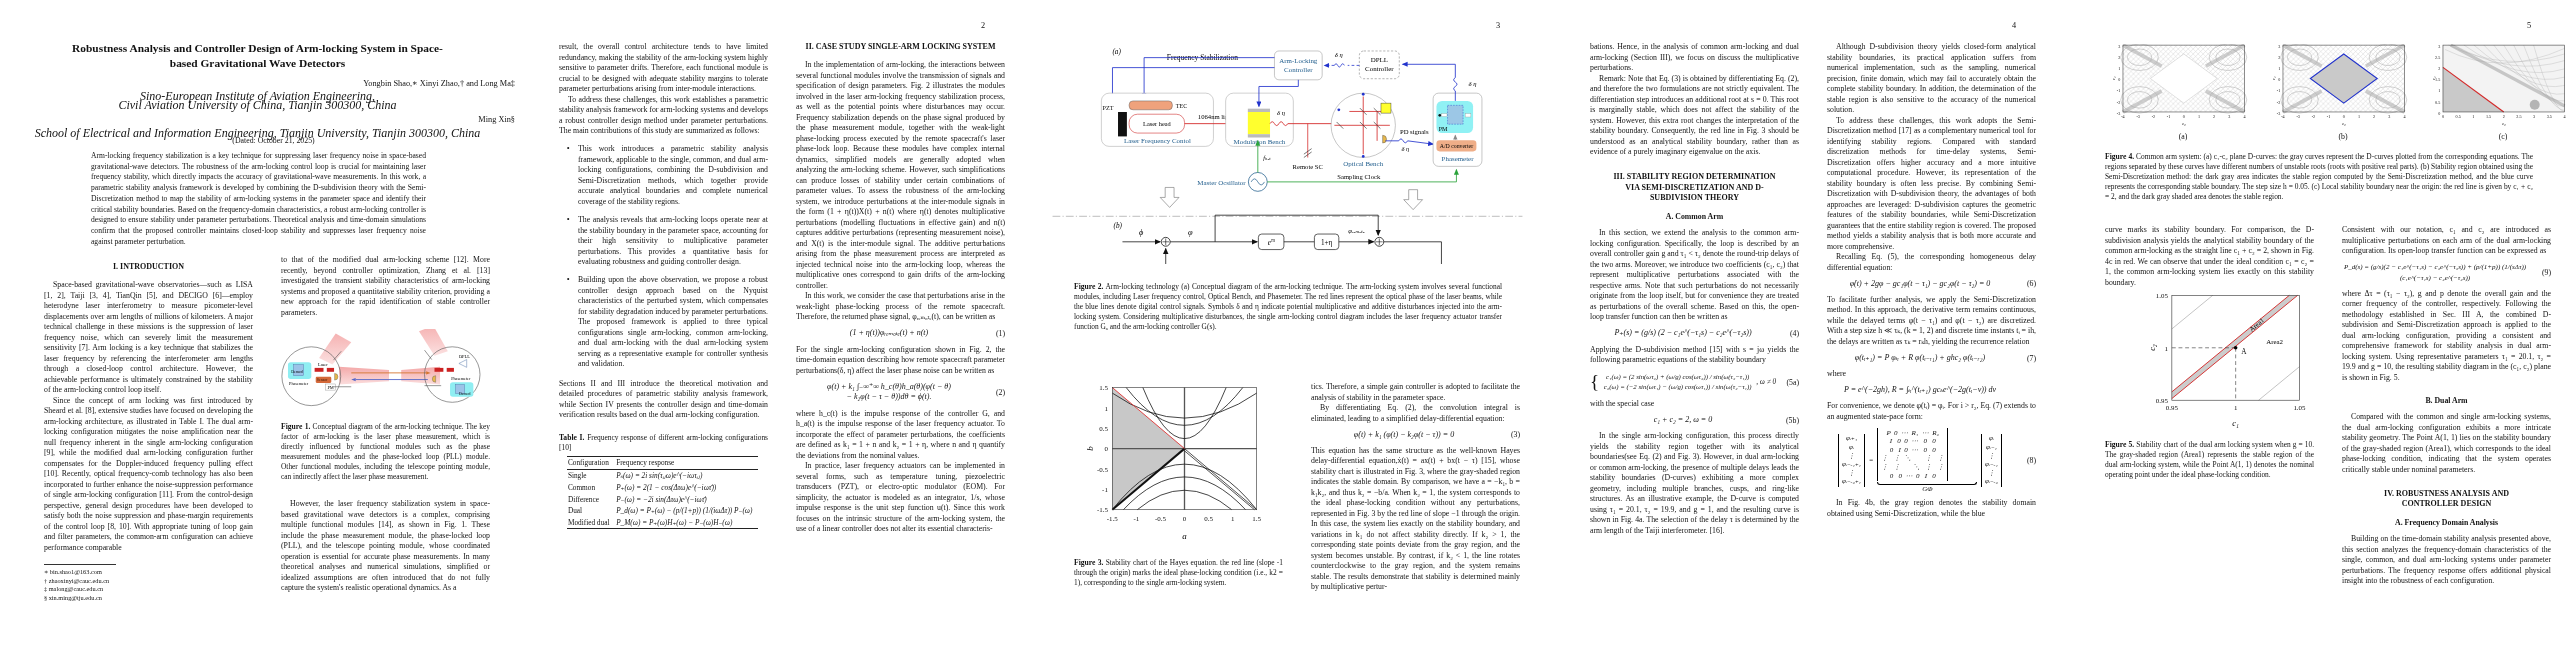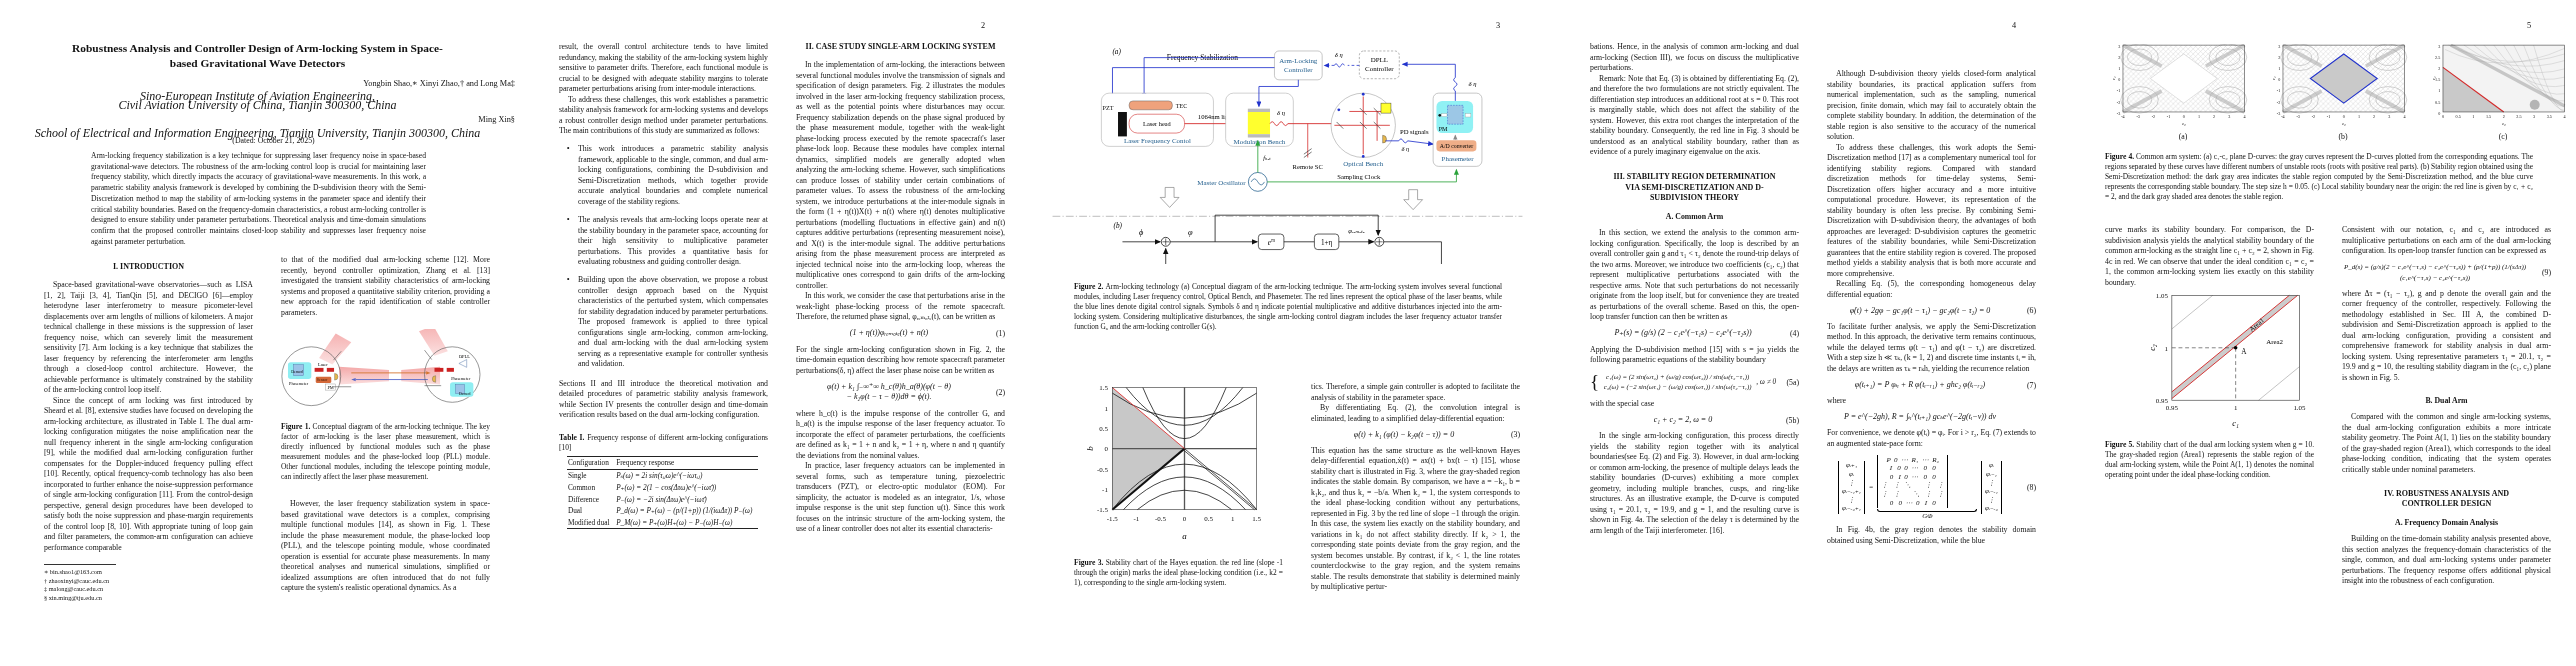--- a/index.html
+++ b/index.html
@@ -440,21 +440,21 @@
       <div class="eqtag">(5a)</div>
     </div>
     <p>with the special case</p>
     <div class="eqrow">
       <div class="eqbody">c₁ + c₂ = 2,    ω = 0</div>
         <div class="eqtag">(5b)</div>
     </div>
     <p class="ind">In the single arm-locking configuration, this process directly yields the stability region together with its analytical boundaries(see Eq. (2) and Fig. 3). However, in dual arm-locking or common arm-locking, the presence of multiple delays leads the stability boundaries (D-curves) exhibiting a more complex geometry, including multiple branches, cusps, and ring-like structures. As an illustrative example, the D-curve is computed using τ₁ = 20.1, τ₂ = 19.9, and g = 1, and the resulting curve is shown in Fig. 4a. The selection of the delay τ is determined by the arm length of the Taiji interferometer. [16].</p>
   </div>
 
-  <div class="col" style="left:281px;top:42px;margin-top:27px;">
+  <div class="col" style="left:281px;top:42px;">
     <p class="ind">Although D-subdivision theory yields closed-form analytical stability boundaries, its practical application suffers from numerical implementation, such as the sampling, numerical precision, finite domain, which may fail to accurately obtain the complete stability boundary. In addition, the determination of the stable region is also sensitive to the accuracy of the numerical solution.</p>
     <p class="ind">To address these challenges, this work adopts the Semi-Discretization method [17] as a complementary numerical tool for identifying stability regions. Compared with standard discretization methods for time-delay systems, Semi-Discretization offers higher accuracy and a more intuitive computational procedure. However, its representation of the stability boundary is often less precise. By combining Semi-Discretization with D-subdivision theory, the advantages of both approaches are leveraged: D-subdivision captures the geometric features of the stability boundaries, while Semi-Discretization guarantees that the entire stability region is covered. The proposed method yields a stability analysis that is both more accurate and more comprehensive.</p>
     <p class="ind">Recalling Eq. (5), the corresponding homogeneous delay differential equation:</p>
     <div class="eqrow">
       <div class="eqbody">φ̇(t) + 2gφ − gc₁φ(t − τ₁) − gc₂φ(t − τ₂) = 0</div>
         <div class="eqtag">(6)</div>
     </div>
     <p>To facilitate further analysis, we apply the Semi-Discretization method.  In this approach, the derivative term remains continuous, while the delayed terms φ(t − τ₁) and φ(t − τ₂) are discretized. With a step size h ≪ τₖ, (k = 1, 2) and discrete time instants tᵢ = ih, the delays are written as τₖ = rₖh, yielding the recurrence relation</p>
     <div class="eqrow">
       <div class="eqbody">φ(tᵢ₊₁) = P φₜᵢ + R φ(tᵢ₋ᵣ₁) + ghc₂ φ(tᵢ₋ᵣ₂)</div>

